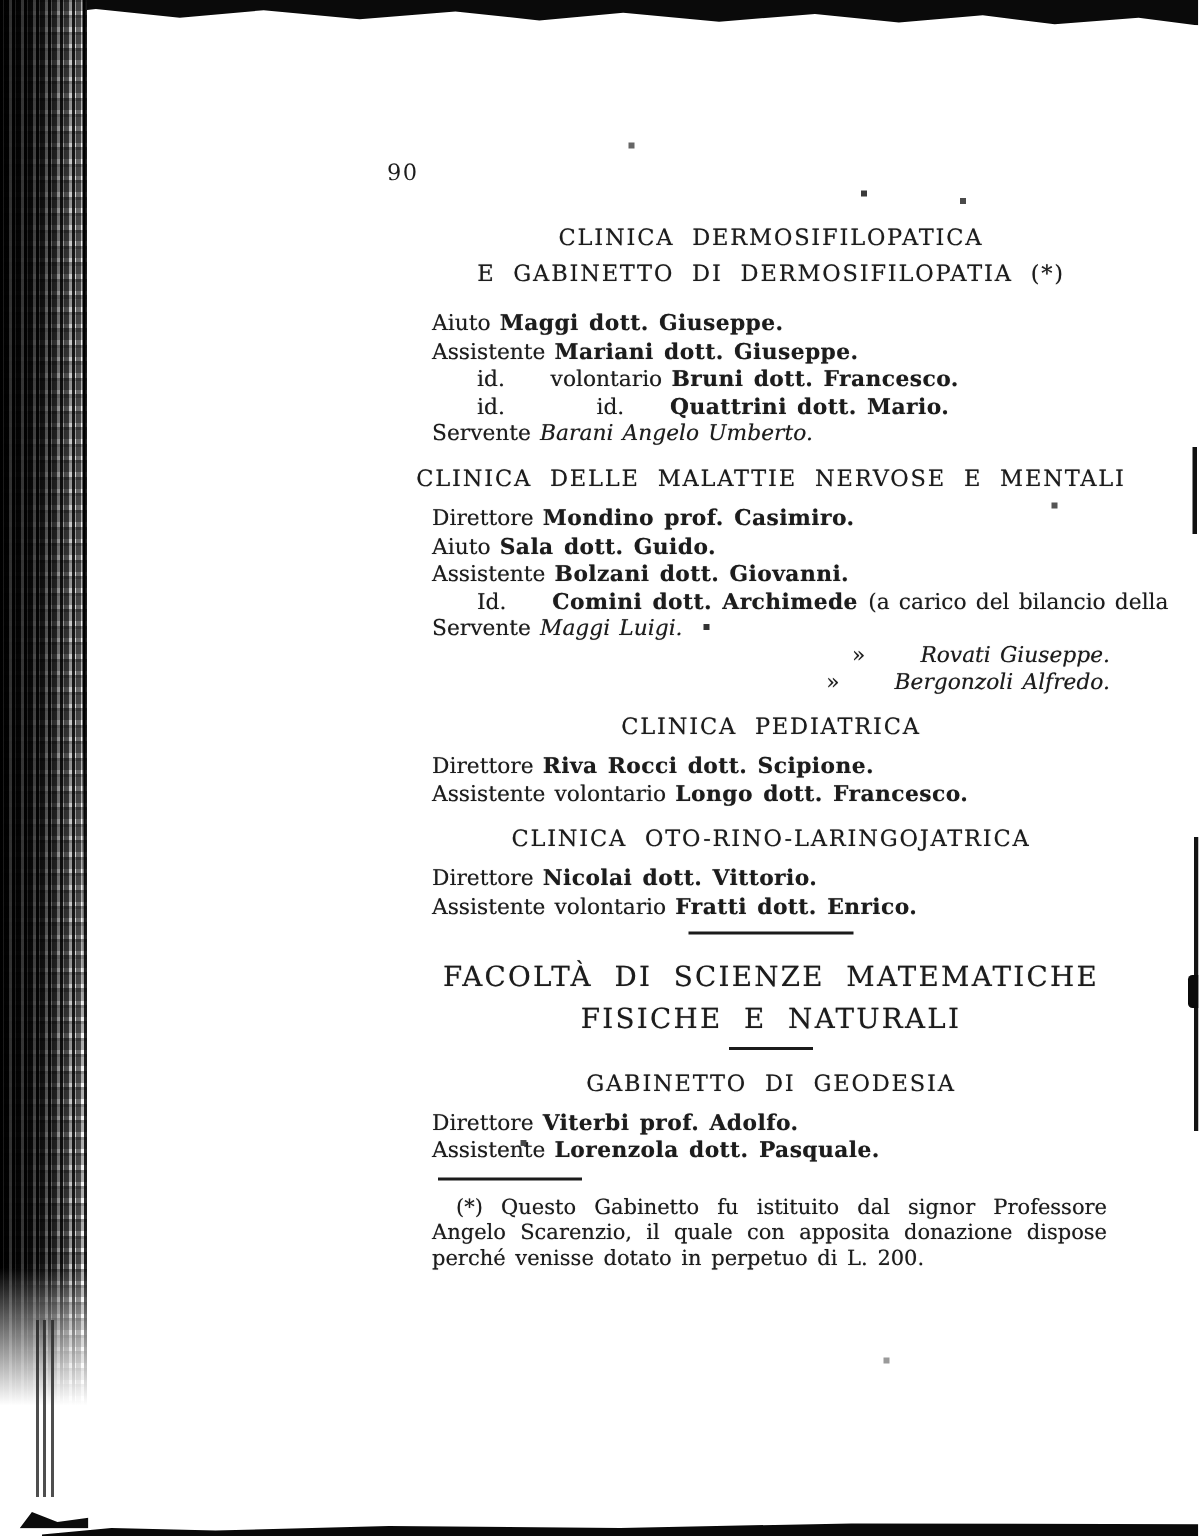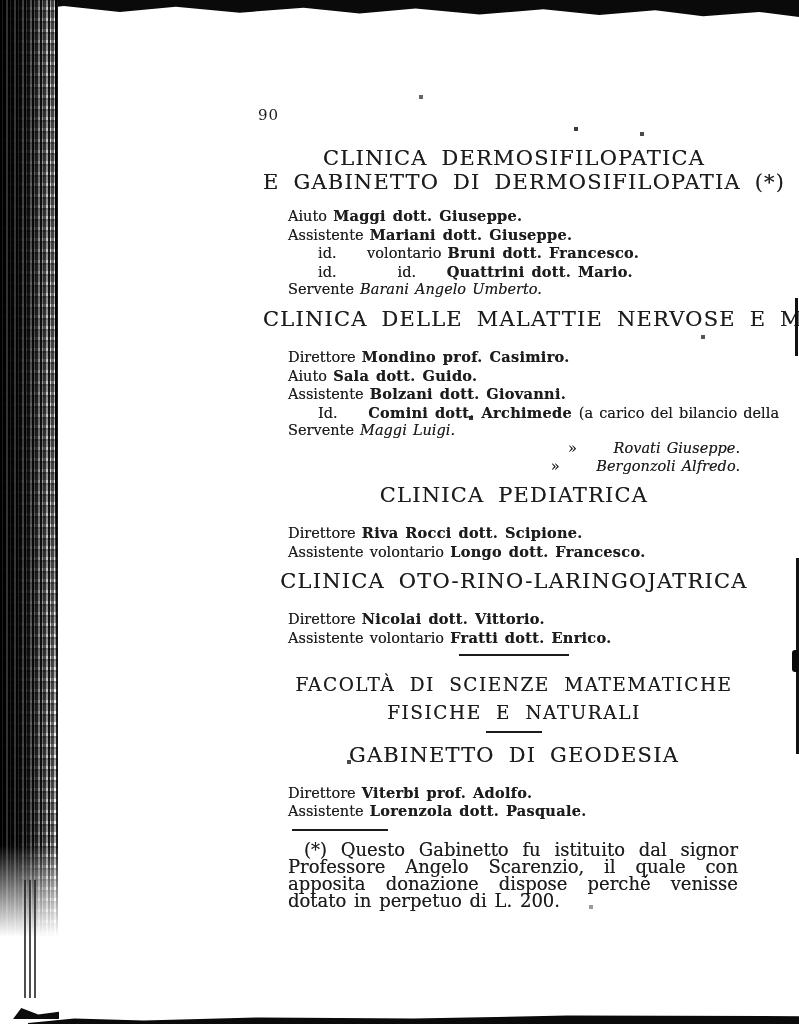--- a/index.html
+++ b/index.html
@@ -53,43 +53,43 @@
   
   .page-number{
     position:absolute;left:258px;top:106px;font-size:15px;letter-spacing:1px;z-index:1;
   }
   .content{
     position:absolute;left:288px;top:146px;width:452px;z-index:1;
     text-shadow:0 0 .5px rgba(0,0,0,.55);
   }
   .section-heading{margin:0;}
   .heading-line{
-    font-size:21px;line-height:24px;letter-spacing:1.2px;word-spacing:6px;
+    font-size:15px;line-height:24px;letter-spacing:1.2px;word-spacing:6px;
     text-align:center;white-space:nowrap;margin-left:-25px;margin-right:-25px;
   }
   .clinic + .clinic .section-heading,
   .gabinetto .section-heading{margin-top:8px;}
-  .entry-list{margin-top:17px;}
+  .entry-list{margin-top:6px;}
   .clinic-1 .entry-list{margin-top:13px;}
   .entry-line{font-size:14.5px;line-height:17.6px;word-spacing:1.5px;white-space:nowrap;}
   .ind-1{padding-left:30px;}
   .ind-2{padding-left:32px;text-align:right;}
   .seg-b{font-weight:bold;letter-spacing:.3px;}
   .seg-i{font-style:italic;}
   .rule-center{width:110px;height:2px;background:#1b1b1b;margin:6px auto 0;}
   .rule-short{width:56px;height:2px;background:#1b1b1b;margin:4px auto 0;}
   .faculty-heading{margin-top:15px;}
   .faculty-heading .heading-line{
     font-size:18.5px;line-height:28px;letter-spacing:1.5px;word-spacing:7px;
   }
   .gabinetto{margin-top:0;}
   .gabinetto .section-heading{margin-top:10px;}
   .rule-footnote{width:96px;height:2px;background:#1b1b1b;margin:8px 0 0 4px;}
   .footnote{
-    margin:10px 2px 0 0;width:450px;font-size:18px;line-height:17px;
+    margin:10px 2px 0 0;width:450px;font-size:14px;line-height:17px;
     text-align:justify;text-indent:16px;word-spacing:2px;
   }
 </style>
 </head>
 <body>
 
 <div class="top-edge"></div>
 <div class="left-binding"></div>
 <div class="left-binding-line"></div>
 <div class="left-fade"></div>

